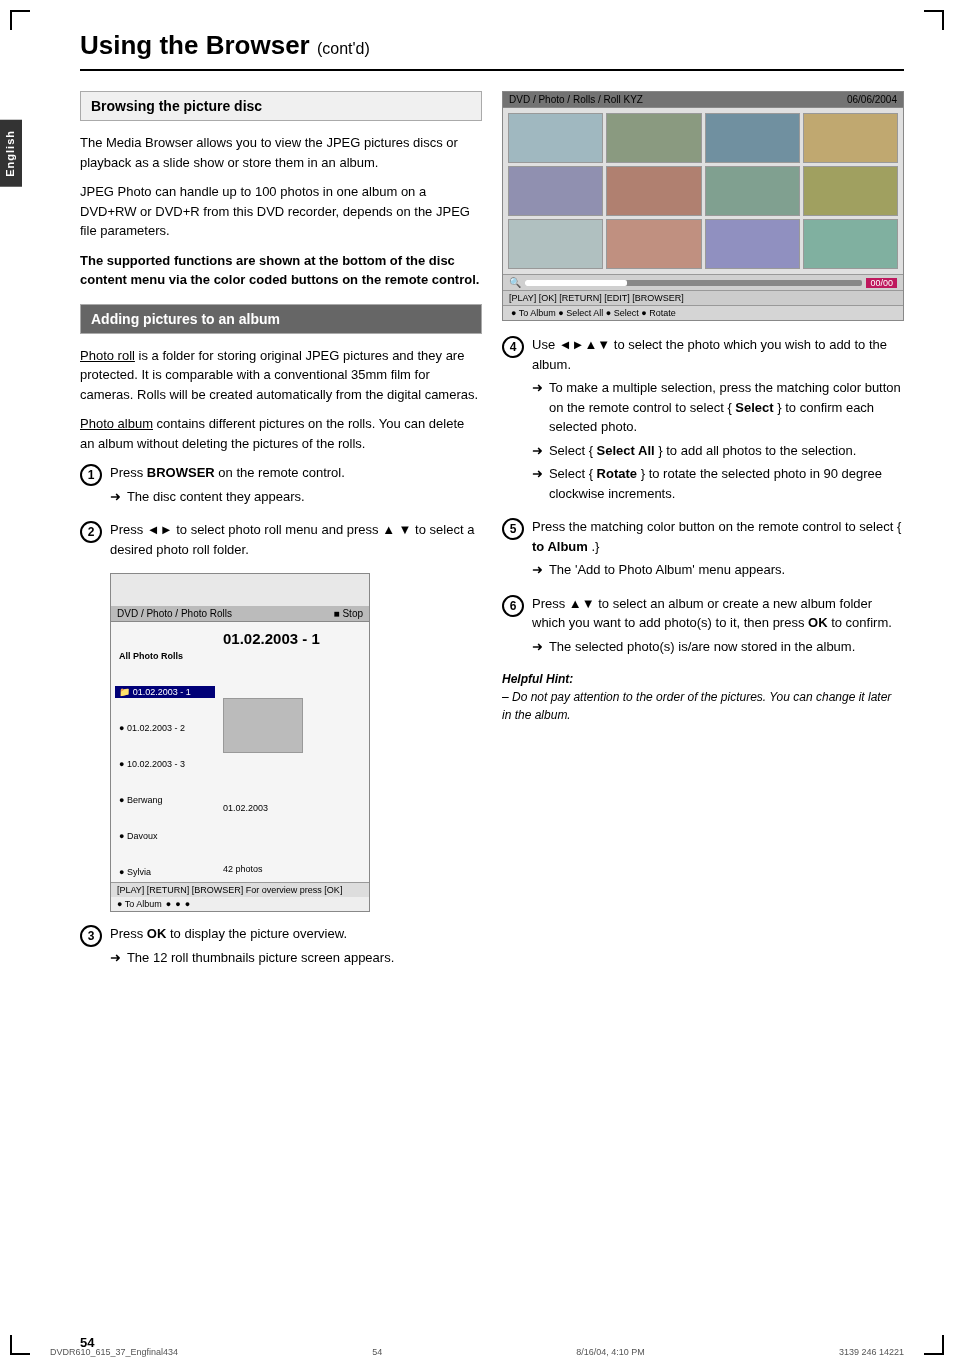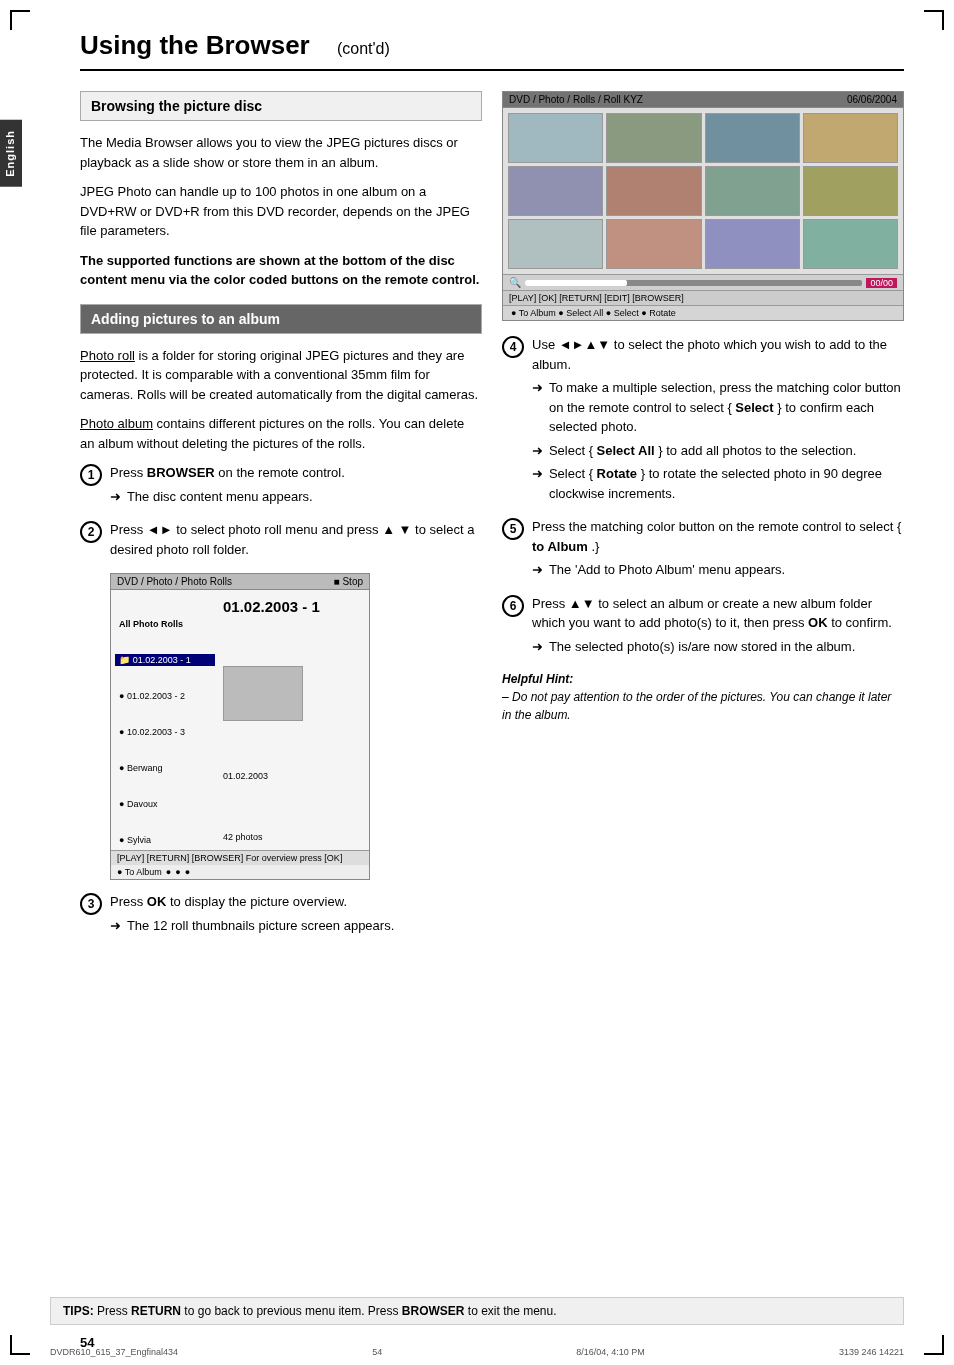--- a/index.html
+++ b/index.html
@@ -51,21 +51,21 @@
     }
 
     
     .page-title {
       font-size: 26px;
       font-weight: bold;
       border-bottom: 2px solid #000;
       padding-bottom: 8px;
       margin-bottom: 20px;
     }
-    .page-title .contd { font-size: 16px; font-weight: normal; margin-left: 20px; }
+    .page-title .contd { font-size: 16px; font-weight: normal; }
 
     
     .main-layout {
       display: flex;
       gap: 20px;
     }
     .left-col {
       flex: 1;
       max-width: 460px;
     }
@@ -141,20 +141,21 @@
       margin-bottom: 12px;
       font-size: 10px;
     }
     .dvd-screen-header {
       background: #bbb;
       padding: 2px 6px;
       display: flex;
       justify-content: space-between;
       font-size: 10px;
       border-bottom: 1px solid #888;
+      margin-top: 32px;
     }
     .dvd-screen-body {
       display: flex;
       gap: 4px;
       padding: 4px;
       background: #f5f5f5;
     }
     .dvd-screen-left {
       width: 100px;
       font-size: 9px;
@@ -322,21 +323,21 @@
       <p>
         <span class="underline">Photo album</span><span> contains different pictures on the rolls. You can delete an album without deleting the pictures of the rolls.</span>
       </p>
 
       <div class="step">
         <div class="step-num">1</div>
         <div class="step-content">
           Press <b>BROWSER</b> on the remote control.
           <div class="sub-arrow">
             <span class="arr">➜</span>
-            <p>The disc content menu appears.</p>
+            <p>The disc content they appears.</p>
           </div>
         </div>
       </div>
 
       <div class="step">
         <div class="step-num">2</div>
         <div class="step-content">
           Press <b>◄►</b> to select photo roll menu and press <b>▲ ▼</b> to select a desired photo roll folder.
         </div>
       </div>
@@ -462,24 +463,20 @@
 
       <div class="helpful-hint">
         <div class="hint-title">Helpful Hint:</div>
         <div>– Do not pay attention to the order of the pictures. You can change it later in the album.</div>
       </div>
 
     </div>
 
   </div>
 
-  <div class="tips-bar">
-    <b>TIPS:</b>
-    <span>  Press <b>RETURN</b> to go back to previous menu item.  Press <b>BROWSER</b> to exit the menu.</span>
-  </div>
 
   <div class="page-num">54</div>
 
   <div class="footer-info">
     <span>DVDR610_615_37_Engfinal434</span>
     <span>54</span>
     <span>8/16/04, 4:10 PM</span>
     <span>3139 246 14221</span>
   </div>
 

